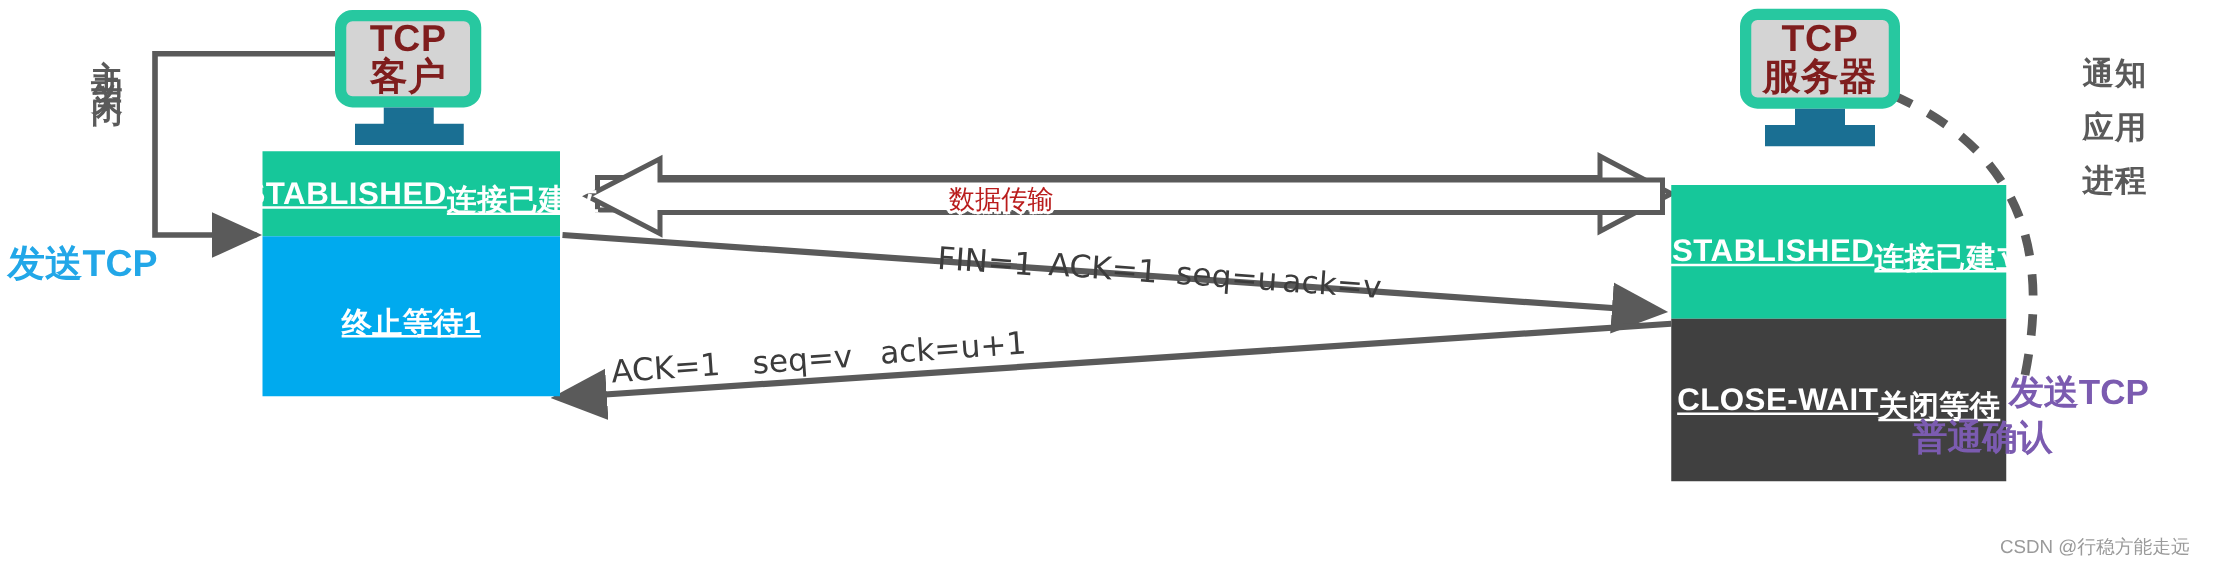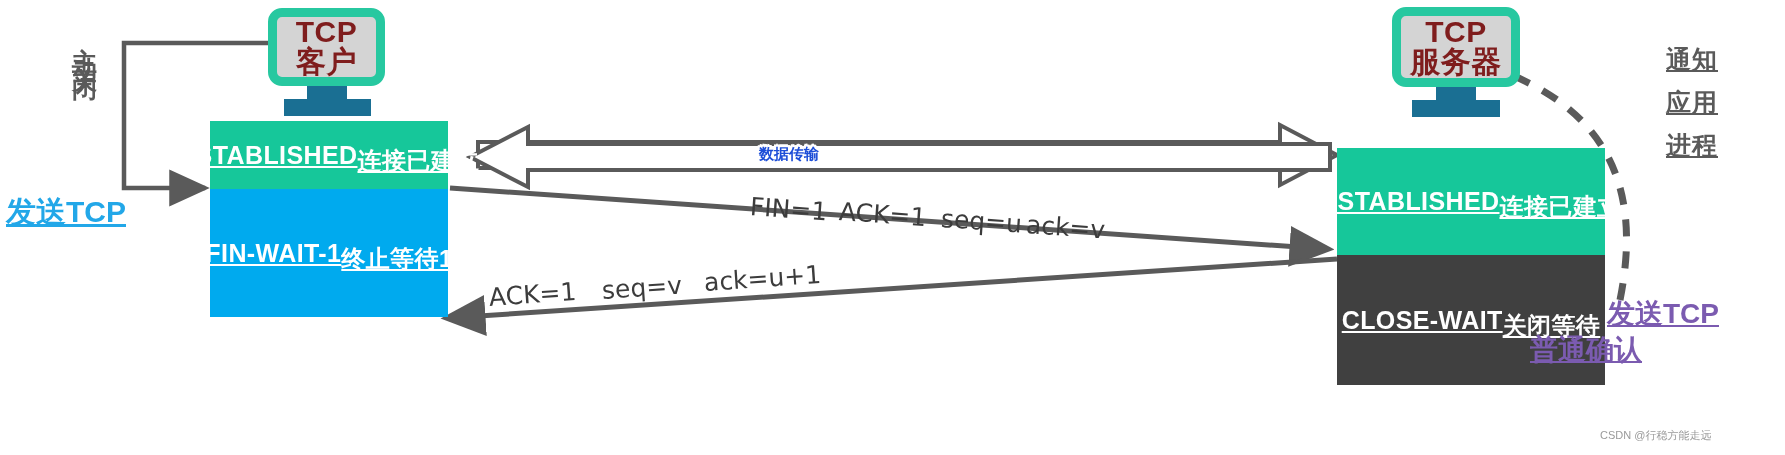--- a/index.html
+++ b/index.html
@@ -88,21 +88,20 @@
     font-weight: bold;
     color: #5a5a5a;
     letter-spacing: 9px;
     line-height: 1;
   }
   .blue-label, .purple-label, .gray-label {
     position: absolute;
     font-weight: bold;
     line-height: 1.12;
     white-space: nowrap;
-    text-decoration: underline;
   }
   .blue-label {
     font-size: 30px;
     color: #22a7e8;
   }
   .purple-label {
     font-size: 28px;
     color: #7b5bb0;
   }
   .gray-label {
@@ -114,34 +113,34 @@
   .seg-label {
     position: absolute;
     font-size: 25px;
     color: #3c3c3c;
     font-weight: normal;
     white-space: nowrap;
     font-family: "DejaVu Sans", sans-serif;
   }
   .data-label {
     position: absolute;
-    font-size: 15px;
-    font-weight: bold;
-    color: #1d4ed8;
+    font-size: 21px;
+    font-weight: normal;
+    color: #b91c1c;
     white-space: nowrap;
     -webkit-text-stroke: 4px #ffffff;
     paint-order: stroke fill;
     text-shadow:
       -2px -2px 0 #fff,  2px -2px 0 #fff,
       -2px  2px 0 #fff,  2px  2px 0 #fff,
       -3px 0 0 #fff, 3px 0 0 #fff, 0 -3px 0 #fff, 0 3px 0 #fff;
   }
   .watermark {
     position: absolute;
-    font-size: 11px;
+    font-size: 15px;
     color: #9a9a9a;
     white-space: nowrap;
   }
   svg.overlay {
     position: absolute;
     left: 0; top: 0;
     width: 1785px;
     height: 455px;
     pointer-events: none;
   }
@@ -192,21 +191,20 @@
   </div>
   <div class="stand-neck" style="left:307px; top:86px; width:40px; height:16px;"></div>
   <div class="stand-base" style="left:284px; top:99px; width:87px; height:17px;"></div>
 
   <div class="state-box" style="left:210px; top:121px; width:238px; height:68px; background:#16c79a;">
     <div class="state-en">ESTABLISHED</div>
     <div class="state-cn">连接已建立</div>
   </div>
 
   <div class="state-box" style="left:210px; top:189px; width:238px; height:128px; background:#00aaee;">
-    <div class="state-en">FIN-WAIT-1</div>
     <div class="state-cn">终止等待1</div>
   </div>
 
   <div class="vert-label" style="left:72px; top:28px;">主动关闭</div>
 
   <div class="blue-label" style="left:6px; top:195px;">发送TCP</div>
 
   <div class="monitor-screen" style="left:1392px; top:7px; width:128px; height:80px;">
     <div class="monitor-line1">TCP</div>
     <div class="monitor-line2">服务器</div>

